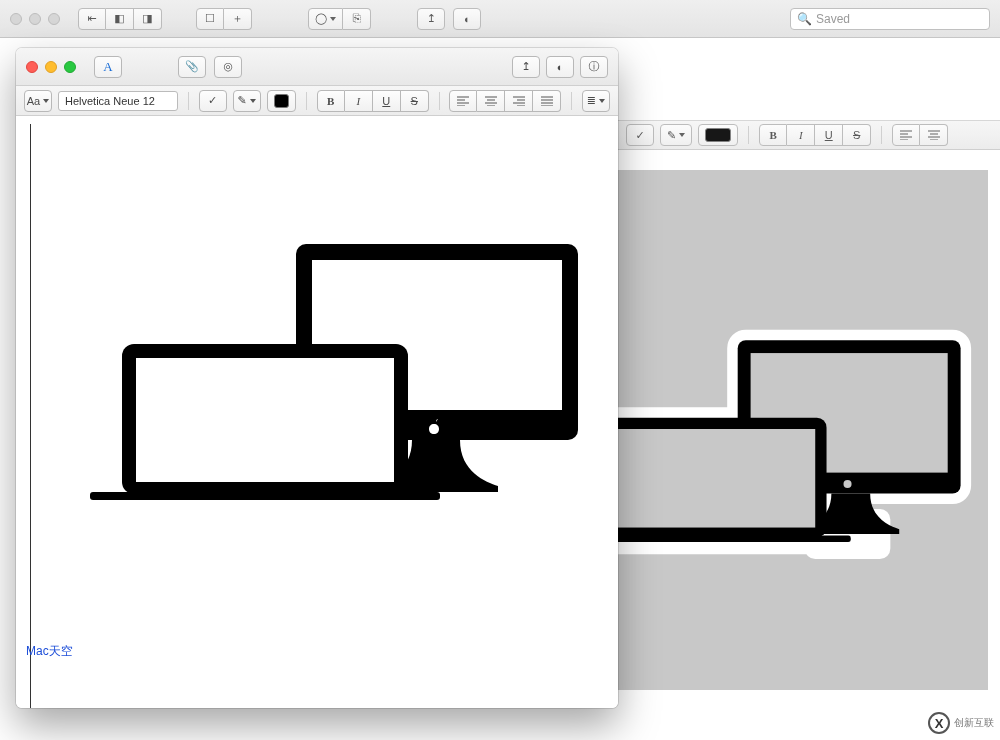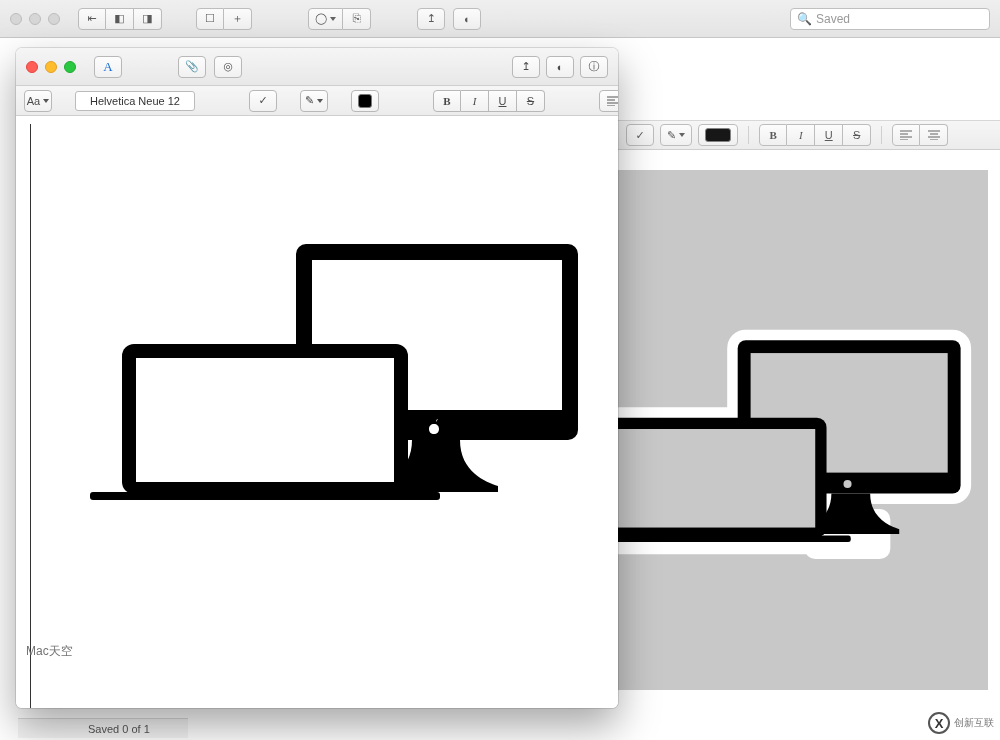--- a/index.html
+++ b/index.html
@@ -85,41 +85,41 @@
 }
 #front-titlebar .traffic .dot.r{background:#ff5f57;border-color:#e24640}
 #front-titlebar .traffic .dot.y{background:#ffbd2e;border-color:#e1a126}
 #front-titlebar .traffic .dot.g{background:#28c840;border-color:#22a934}
 .Aa-btn { font-family: Georgia, serif; font-size: 13px; color: #1a6dd6; }
 #front-titlebar .right { margin-left: auto; display: flex; gap: 6px; }
 
 #front-fmt {
   height: 30px; background: linear-gradient(#f6f6f6,#ececec);
   border-bottom: 1px solid #cfcfcf;
-  display: flex; align-items: center; gap: 23px; padding: 0 8px;
+  display: flex; align-items: center; gap: 6px; padding: 0 8px;
 }
 .font-field {
   height: 20px; min-width: 120px; padding: 0 6px;
   background: #fff; border: 1px solid #bbb; border-radius: 3px;
-  font-size: 11px; color: #333; display: inline-flex; align-items: center; justify-content: center;
+  font-size: 11px; color: #333; display: inline-flex; align-items: center;
 }
 
 #front-canvas {
   position: relative; width: 100%; height: calc(100% - 68px);
   background: #fff;
 }
 #front-caret {
   position: absolute; left: 14px; top: 8px; width: 1px; height: 590px;
   background: #333;
 }
 #front-art {
   position: absolute; left: 60px; top: 110px; width: 520px; height: 320px;
 }
 #front-label {
-  position: absolute; left: 10px; bottom: 48px; font-size: 12px; color: #737373;
+  position: absolute; left: 10px; bottom: 48px; font-size: 12px; color: #1d4ed8;
 }
 
 
 #cornerlogo {
   position: absolute; right: 6px; bottom: 6px;
   display: flex; align-items: center; gap: 4px;
   font-size: 10px; color: #777;
 }
 #cornerlogo .circ {
   width: 22px; height: 22px; border: 2px solid #555; border-radius: 50%;
@@ -243,23 +243,20 @@
           <g fill="#000">
             <rect x="50" y="120" width="280" height="148" rx="12"></rect>
             <rect x="20" y="266" width="340" height="8" rx="3"></rect>
           </g>
           <rect x="64" y="134" width="252" height="122" fill="#c8c8c8"></rect>
         </svg>
       </div>
     </div>
   </div>
 
-  <div id="back-status">
-    <span>Saved 0 of 1</span>
-  </div>
 </div>
 
 <div id="frontwin">
 
   <div id="front-titlebar">
     <div class="traffic">
       <div class="dot r"></div>
       <div class="dot y"></div>
       <div class="dot g"></div>
     </div>

